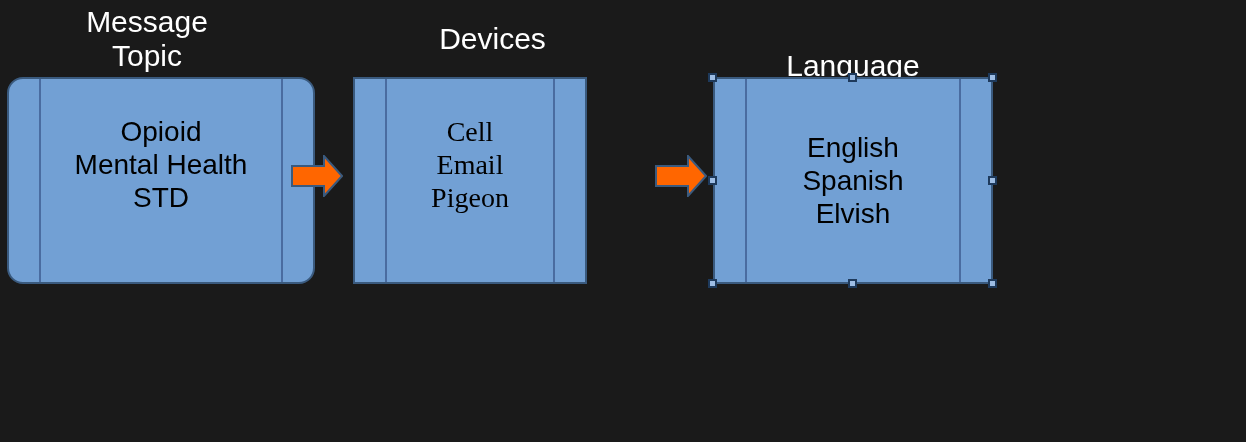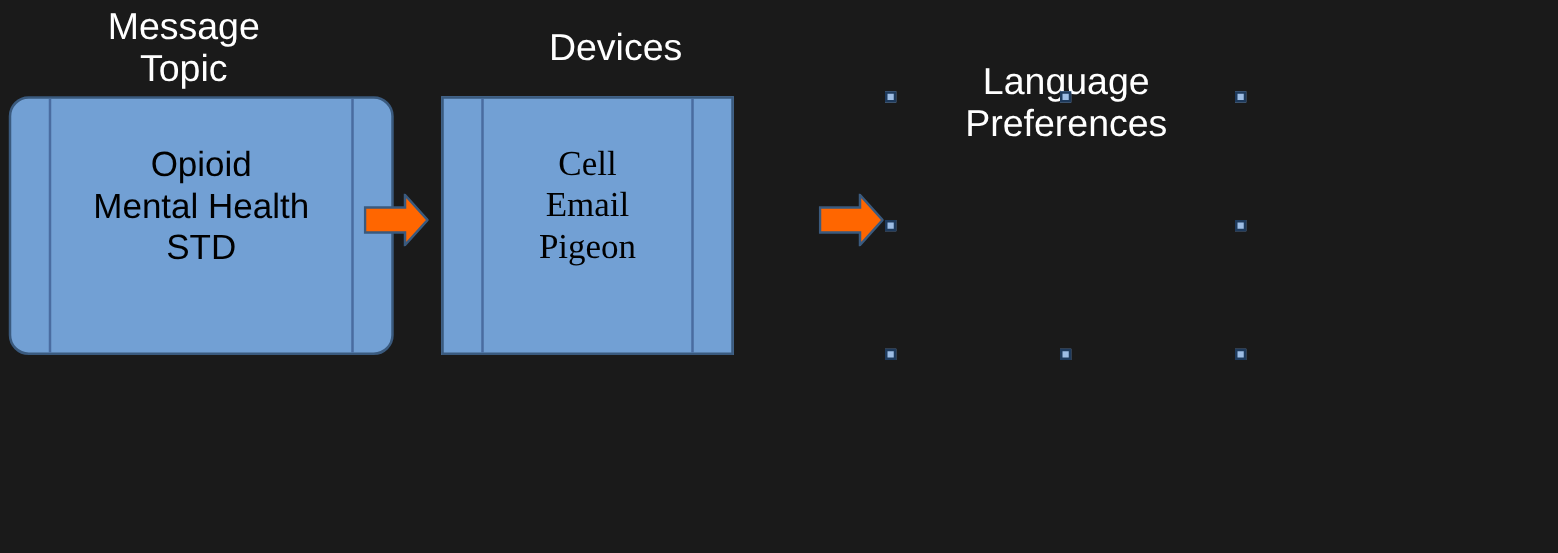--- a/index.html
+++ b/index.html
@@ -133,20 +133,27 @@
     <span class="vline r"></span>
     <div class="box-text raised">Cell
 Email
 Pigeon</div>
   </div>
 
   <svg class="arrow" id="arrow-2" viewBox="0 0 52 42">
     <polygon points="1,11 33,11 33,1 51,21 33,41 33,31 1,31"></polygon>
   </svg>
 
+  <div class="flow-box" id="box-3">
+    <span class="vline l"></span>
+    <span class="vline r"></span>
+    <div class="box-text">English
+Spanish
+Elvish</div>
+  </div>
 
   <div class="handle" id="h-nw"></div>
   <div class="handle" id="h-n"></div>
   <div class="handle" id="h-ne"></div>
   <div class="handle" id="h-w"></div>
   <div class="handle" id="h-e"></div>
   <div class="handle" id="h-sw"></div>
   <div class="handle" id="h-s"></div>
   <div class="handle" id="h-se"></div>
 

